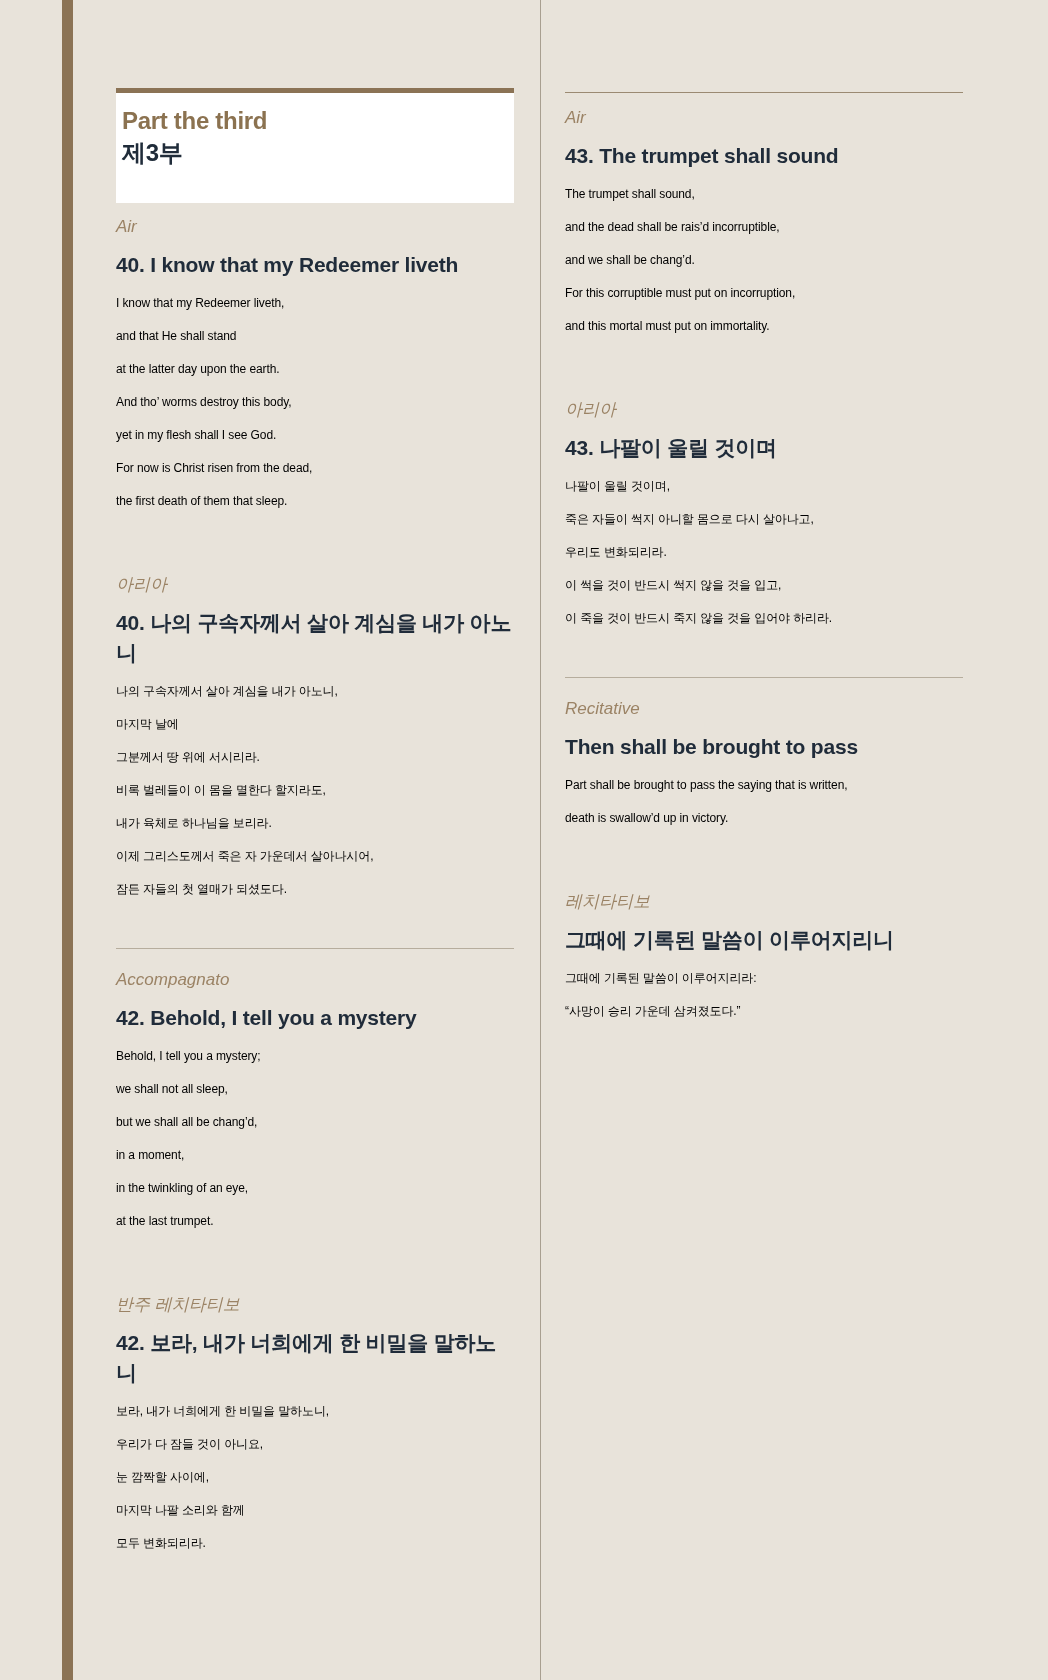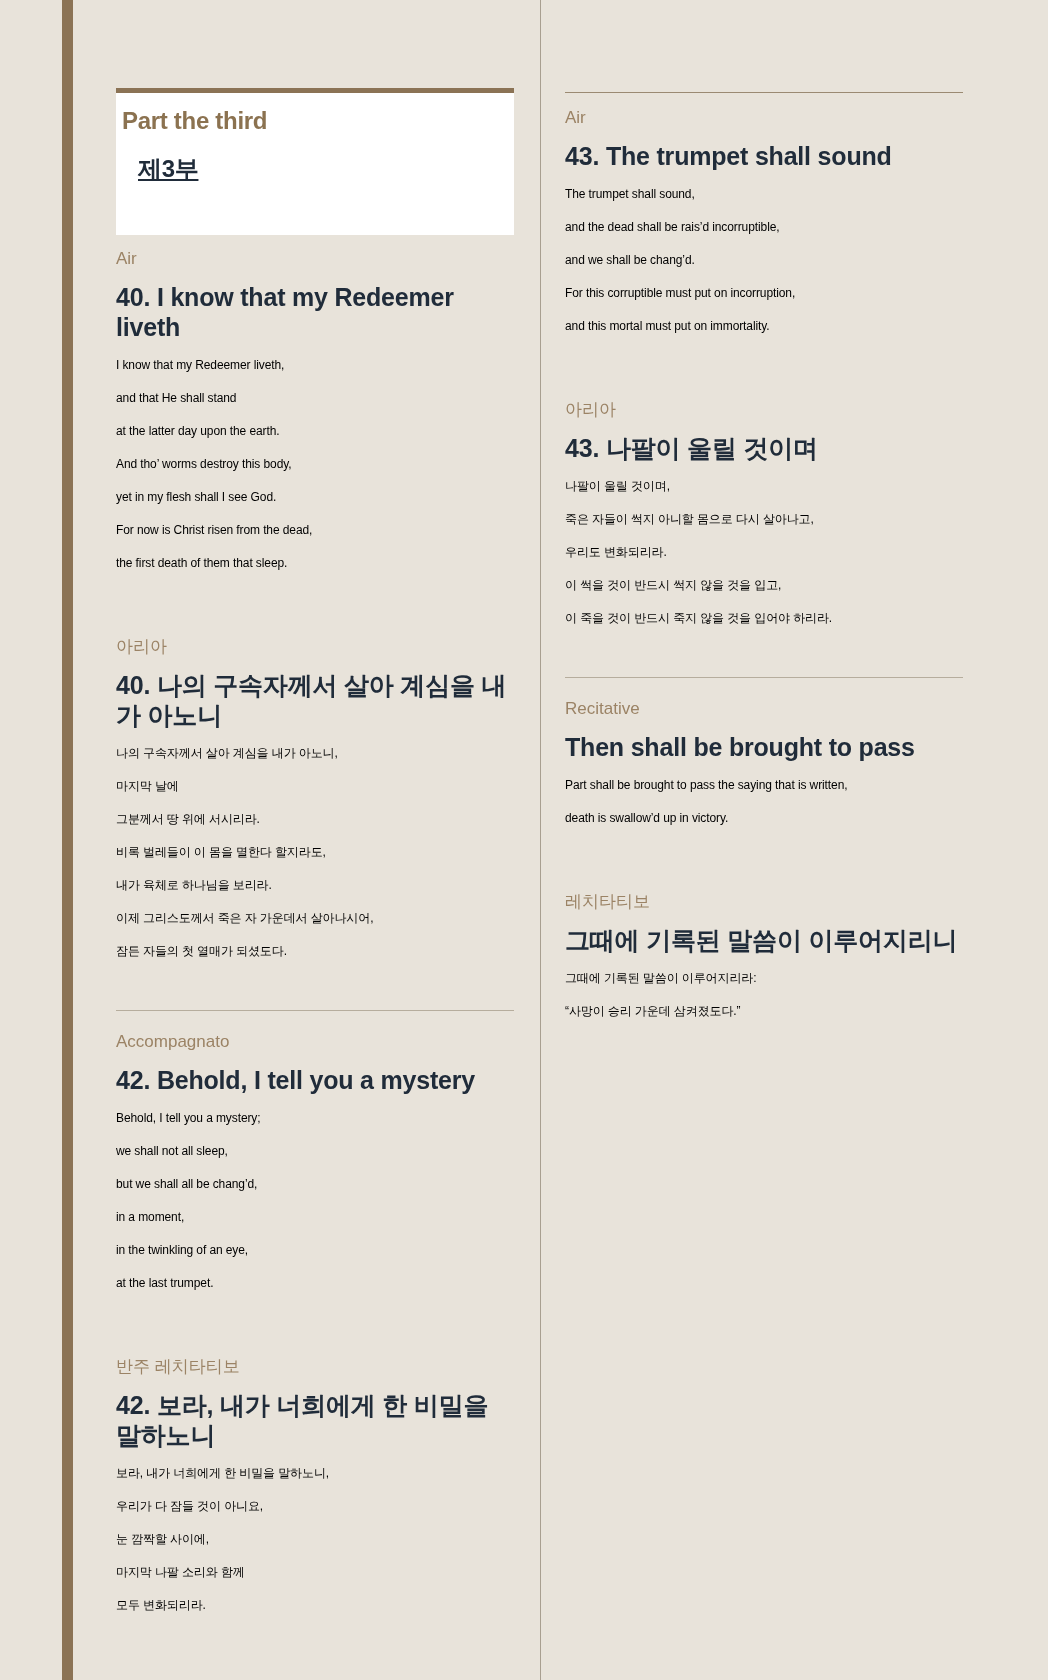--- a/index.html
+++ b/index.html
@@ -30,43 +30,44 @@
     background: #ffffff;
     border-top: 5px solid #8b7355;
     padding: 12px 8px 34px 6px;
     margin: 0 0 13px 0;
   }
   .part-header h1 {
     margin: 0; font-size: 24px; line-height: 32px;
     font-weight: 700; color: #8b7250; letter-spacing: -0.3px;
   }
   .part-header h2 {
-    margin: 16px; font-size: 24px; line-height: 32px;
-    font-weight: 700; color: #202c3a; letter-spacing: -0.3px; text-decoration: underline;
+    margin: 0; font-size: 24px; line-height: 32px;
+    font-weight: 700; color: #202c3a; letter-spacing: -0.3px;
   }
 
   hr.top-rule {
     border: none; border-top: 1px solid #9b8a72;
     margin: 4px 0 14px 0;
   }
   hr.divider {
     border: none; border-top: 1px solid #b6ad9d;
     margin: 42px 0 20px 0;
   }
 
   .subsection + .subsection { margin-top: 56px; }
 
   .label {
     margin: 0 0 12px 0;
+    font-style: italic;
     font-size: 17px; line-height: 22px;
     color: #9b8365;
   }
   .title {
     margin: 0 0 7px 0;
-    font-size: 25px; line-height: 30px;
+    font-size: 21px; line-height: 30px;
     font-weight: 700; color: #202c3a;
     letter-spacing: -0.2px;
   }
   .lyrics p {
     margin: 0;
     font-size: 12px; line-height: 33px;
     color: #000000; letter-spacing: -0.1px;
   }
 </style>
 </head>

